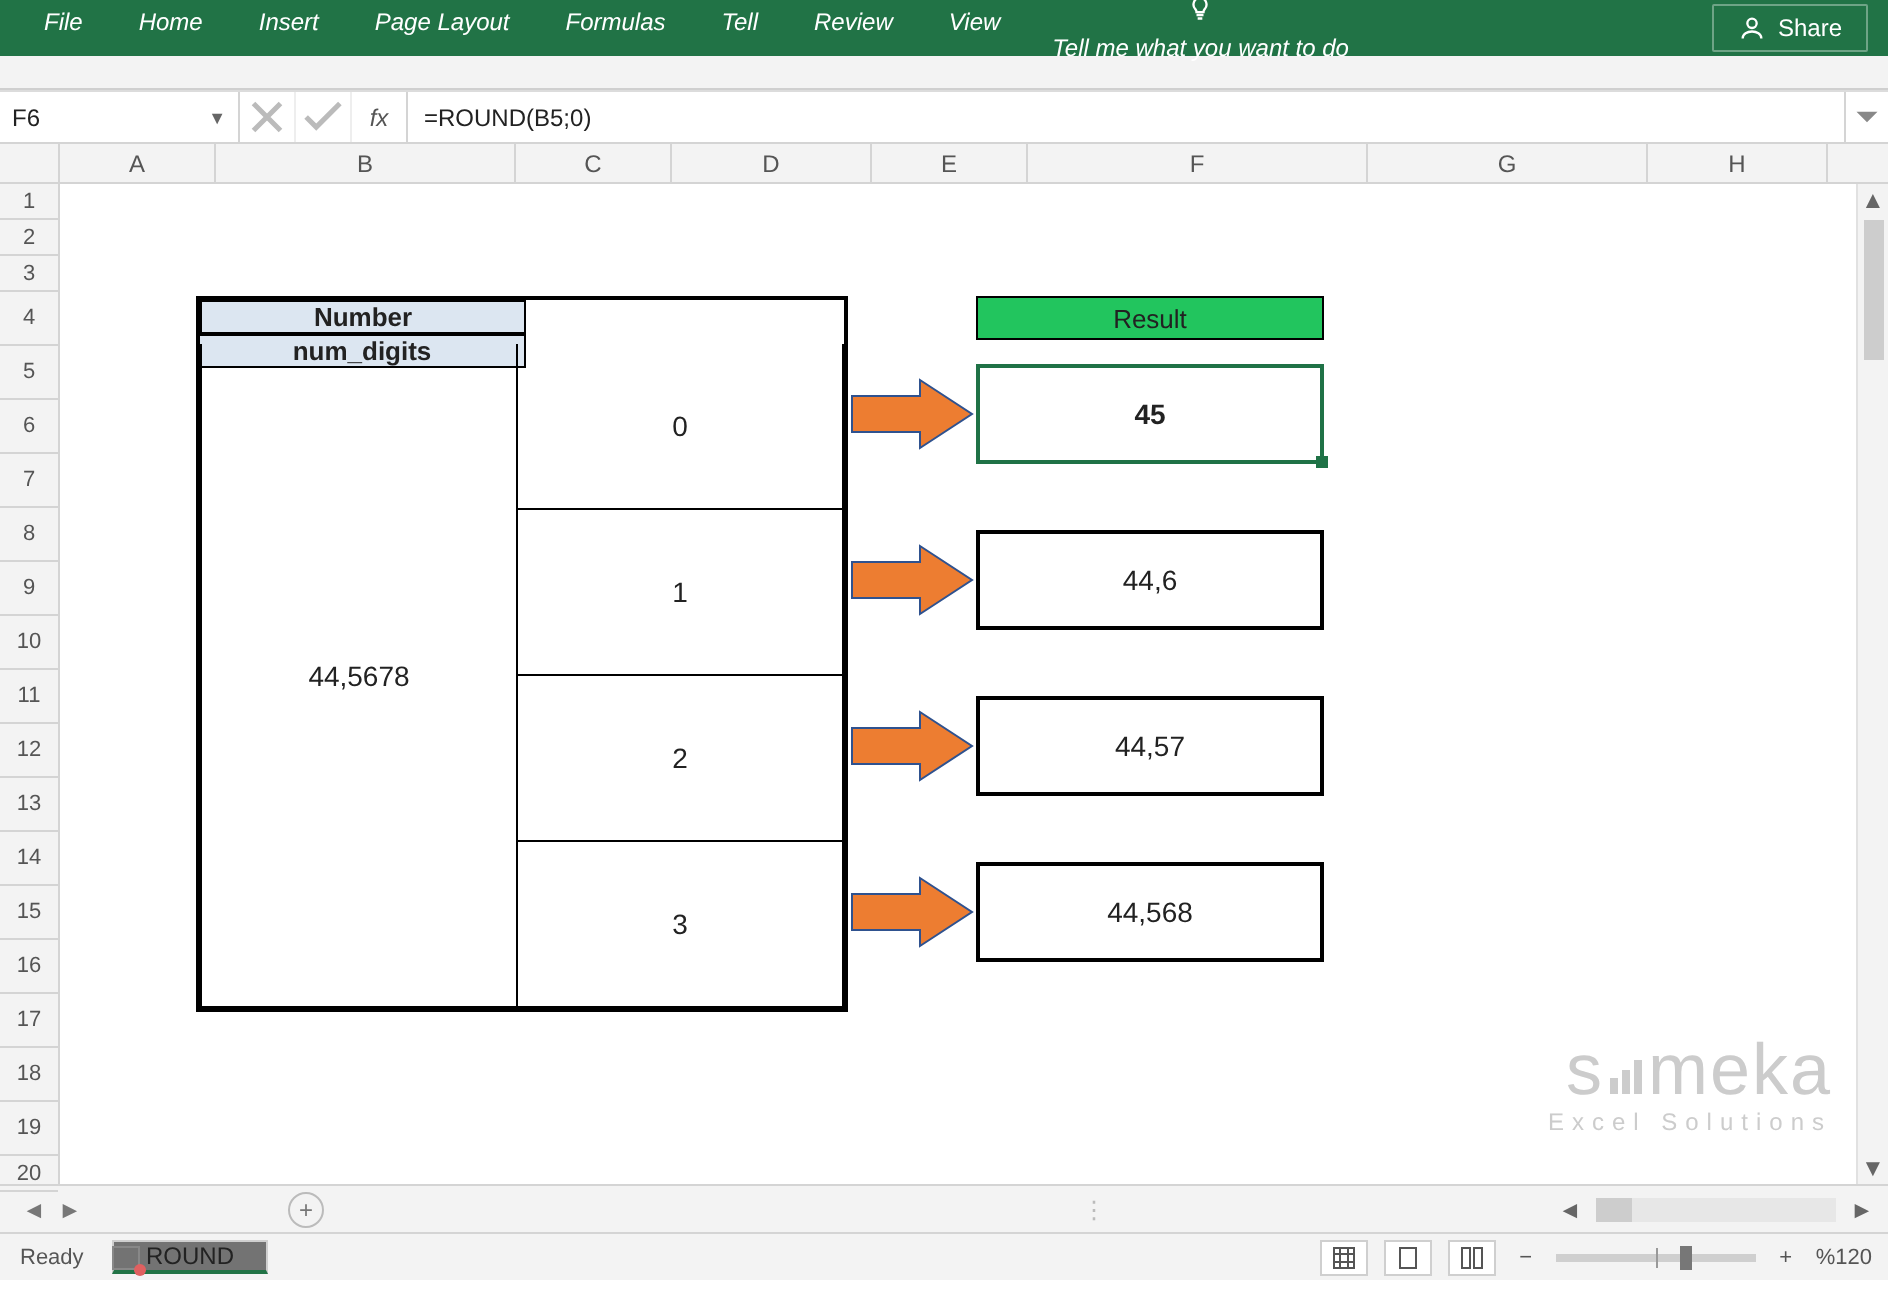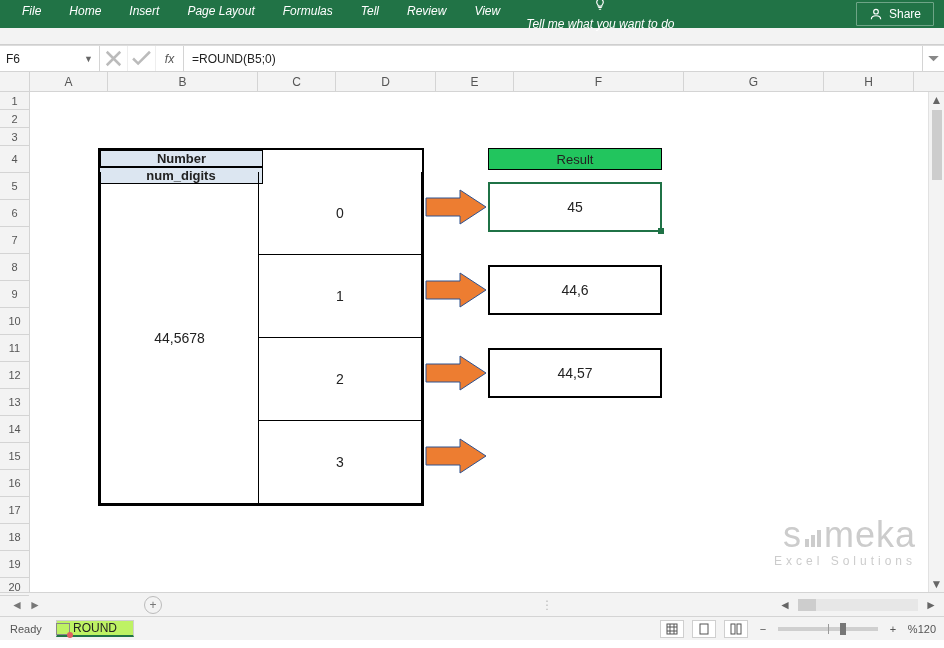--- a/index.html
+++ b/index.html
@@ -11,21 +11,21 @@
   .ribbon .menu-item { padding: 0 14px; line-height: 28px; cursor: default; }
   .ribbon .tell-me { display: flex; align-items: center; gap: 6px; padding: 0 12px; flex-direction: column; }
   .ribbon .share-btn { display: flex; align-items: center; gap: 6px; padding: 4px 12px; margin-right: 10px; border: 1px solid rgba(255,255,255,0.35); border-radius: 1px; }
   .ribbon svg { width: 14px; height: 14px; }
 
   
   .below-ribbon { height: 18px; border-bottom: 1px solid #dcdcdc; background:#f3f3f3; box-shadow: inset 0 -1px 0 #cfcfcf; }
 
   
   .formula-bar { height: 26px; background: #fff; border-bottom: 1px solid #d4d4d4; display: flex; align-items: stretch; font-size: 12px; }
-  .name-box { width: 100px; border-right: 1px solid #d4d4d4; display: flex; align-items: center; padding: 0 6px; justify-content: space-between; }
+  .name-box { width: 120px; border-right: 1px solid #d4d4d4; display: flex; align-items: center; padding: 0 6px; justify-content: space-between; }
   .name-box .dd { color:#666; font-size:9px; }
   .fb-btn { width: 28px; display:flex; align-items:center; justify-content:center; color:#999; border-right:1px solid #eee; }
   .fb-btn.fx { font-style: italic; color:#555; border-right:1px solid #d4d4d4; }
   .formula-input { flex:1; padding: 0 8px; display:flex; align-items:center; }
   .formula-dd { width:22px; border-left:1px solid #d4d4d4; display:flex; align-items:center; justify-content:center; color:#777; }
 
   
   .col-headers { height: 20px; background:#f3f3f3; display:flex; border-bottom:1px solid #d4d4d4; }
   .corner { width: 30px; border-right:1px solid #d4d4d4; background:#f3f3f3; }
   .col-h { border-right:1px solid #d4d4d4; display:flex; align-items:center; justify-content:center; color:#555; font-size:12px; background:#f3f3f3; }
@@ -53,21 +53,21 @@
   .num-cell { width:163px; border:1px solid #000; border-top:0; display:flex; align-items:center; justify-content:center; font-size:14px; }
   .dg-cell { width:163px; border:1px solid #000; border-top:0; border-left:0; display:flex; align-items:center; justify-content:center; font-size:14px; }
   .num-span { height:332px; }
   .dgH { height:83px; }
 
   
   .res-h { position:absolute; top:56px; left:458px; width:174px; height:22px; border:1px solid #000; background:#22c55e; display:flex; align-items:center; justify-content:center; font-weight:normal; font-size:13px; }
 
   
   .res-box { position:absolute; left:458px; width:174px; height:50px; border:2px solid #000; background:#fff; display:flex; align-items:center; justify-content:center; font-size:14px; }
-  .res-box.active { border:2px solid #1f7246; }
+  .res-box.active { border:2px solid #1f7246;font-weight:bold; }
   .res-handle { position:absolute; right:-4px; bottom:-4px; width:6px; height:6px; background:#1f7246; }
 
   
   .arrow { position:absolute; width:64px; height:42px; }
   .arrow svg { width:100%; height:100%; }
 
   
   .watermark { position:absolute; right:28px; bottom:24px; text-align:right; color:#ccc; }
   .watermark .brand { font-size:36px; letter-spacing:1px; font-weight:300; }
   .watermark .tag { font-size:12px; letter-spacing:4px; margin-top:-2px; }
@@ -77,21 +77,21 @@
 
   
   .vscroll { position:absolute; right:0; top:0; bottom:0; width:16px; background:#f3f3f3; border-left:1px solid #e1e1e1; display:flex; flex-direction:column; align-items:center; }
   .vscroll .arrow-btn{ width:16px; height:16px; display:flex; align-items:center; justify-content:center; color:#666; }
   .vscroll .thumb{ width:10px; height:70px; background:#cdcdcd; margin-top:2px; border-radius:0; }
 
   
   .tabs-bar { height:24px; background:#f3f3f3; border-top:1px solid #d4d4d4; display:flex; align-items:center; font-size:12px; }
   .tabs-nav { display:flex; gap:0; margin-left:8px; color:#777; }
   .tabs-nav span { width:18px; text-align:center; }
-  .tab { margin-left:12px; padding:0 16px; background:#bef264; border:1px solid #cfcfcf; border-bottom:2px solid #217346; font-size:12px;margin-top:48px; }
+  .tab { margin-left:12px; padding:0 16px; background:#737373; border:1px solid #cfcfcf; border-bottom:2px solid #217346; font-size:12px;margin-top:48px; }
   .add-sheet { margin-left:10px; width:18px; height:18px; border:1px solid #bbb; border-radius:50%; display:flex; align-items:center; justify-content:center; color:#777; font-size:12px; }
   .tab-div { color:#bbb; }
   .hscroll { flex:1; display:flex; align-items:center; justify-content:flex-end; padding:0 6px; gap:6px; }
   .hscroll .track { width:120px; height:12px; background:#e7e7e7; position:relative; }
   .hscroll .track .hthumb { position:absolute; left:0; width:18px; top:0; bottom:0; background:#cdcdcd; }
   .hscroll .btn { width:14px; text-align:center; color:#666; }
 
   
   .status-bar { height:24px; background:#f3f3f3; border-top:1px solid #d4d4d4; display:flex; align-items:center; font-size:11px; }
   .status-bar .left { display:flex; align-items:center; gap:14px; margin-left:10px; color:#555; }
@@ -232,20 +232,21 @@
     <div class="arrow" style="top:343px; left:394px;"><svg viewBox="0 0 64 42">
           <path d="M2 12h34V4l26 17-26 17v-8H2z" fill="#ED7D31" stroke="#2f528f" stroke-width="1"></path>
         </svg></div>
 
     <div class="res-box active" style="top:90px;">
       <span>45</span>
       <div class="res-handle"></div>
     </div>
     <div class="res-box" style="top:173px;">44,6</div>
     <div class="res-box" style="top:256px;">44,57</div>
+    <div class="res-box" style="top:339px;">44,568</div>
 
     <div class="watermark">
       <div class="brand">
         <span>s</span><span class="bars">
             <span class="b1"></span>
             <span class="b2"></span>
             <span class="b3"></span>
           </span><span>meka</span>
       </div>
       <div class="tag">Excel Solutions</div>

